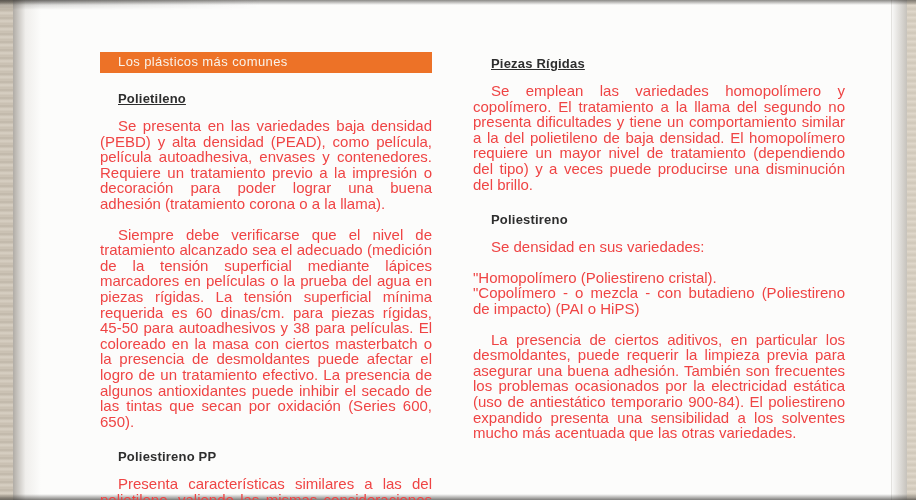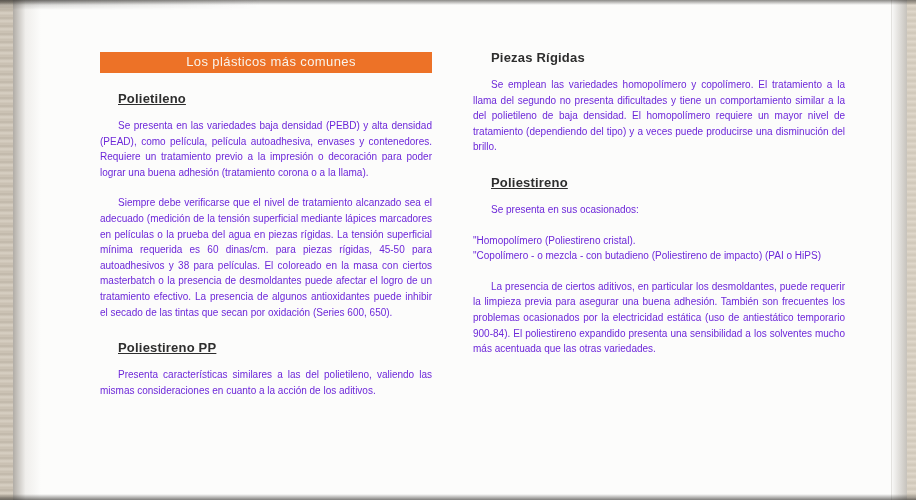--- a/index.html
+++ b/index.html
@@ -61,39 +61,38 @@
 
   .banner{
     margin-top:6px;
     background:#ed7227;
     color:#f9f3ea;
     font-size:13px;
     letter-spacing:0.4px;
     padding:3px 8px 4px 18px;
     height:14px;
     line-height:14px;
-    text-align:center;
   }
   h3{
     font-size:13px;
     font-weight:700;
     color:#2e2e2e;
     margin:0 0 12px 18px;
     letter-spacing:0.2px;
   }
   .col-left h3.first{margin-top:18px;text-decoration:underline;}
-  .col-right h3.first{margin-top:4px;}
-  h3.later{margin-top:20px;text-decoration:underline;}
+  .col-right h3.first{margin-top:10px;text-decoration:underline;}
+  h3.later{margin-top:20px;}
   p{
-    font-size:10px;
+    font-size:15px;
     line-height:15.6px;
     text-align:justify;
     margin:0 0 15px 0;
     text-indent:18px;
-    color:#6d28d9;
+    color:#ef4444;
   }
   p.no-indent{text-indent:0;margin-bottom:0;}
   p.last-list{margin-bottom:15px;}
 </style>
 </head>
 <body>
 
 <div class="page">
 
   <div class="edge-left"></div>
@@ -116,21 +115,21 @@
 
       <h3 class="later">Poliestireno PP</h3>
       <p>Presenta características similares a las del polietileno, valiendo las mismas consideraciones en cuanto a la acción de los aditivos.</p>
     </div>
 
     <div class="col-right">
       <h3 class="first">Piezas Rígidas</h3>
       <p>Se emplean las variedades homopolímero y copolímero. El tratamiento a la llama del segundo no presenta dificultades y tiene un comportamiento similar a la del polietileno de baja densidad. El homopolímero requiere un mayor nivel de tratamiento (dependiendo del tipo) y a veces puede producirse una disminución del brillo.</p>
 
       <h3 class="later">Poliestireno</h3>
-      <p>Se presenta en sus ocasionados:</p>
+      <p>Se densidad en sus variedades:</p>
 
       <p class="no-indent">"Homopolímero (Poliestireno cristal).</p>
       <p class="no-indent last-list">"Copolímero - o mezcla - con butadieno (Poliestireno de impacto) (PAI o HiPS)</p>
 
       <p>La presencia de ciertos aditivos, en particular los desmoldantes, puede requerir la limpieza previa para asegurar una buena adhesión. También son frecuentes los problemas ocasionados por la electricidad estática (uso de antiestático temporario 900-84). El poliestireno expandido presenta una sensibilidad a los solventes mucho más acentuada que las otras variedades.</p>
     </div>
 
   </div>
 </div>
 

